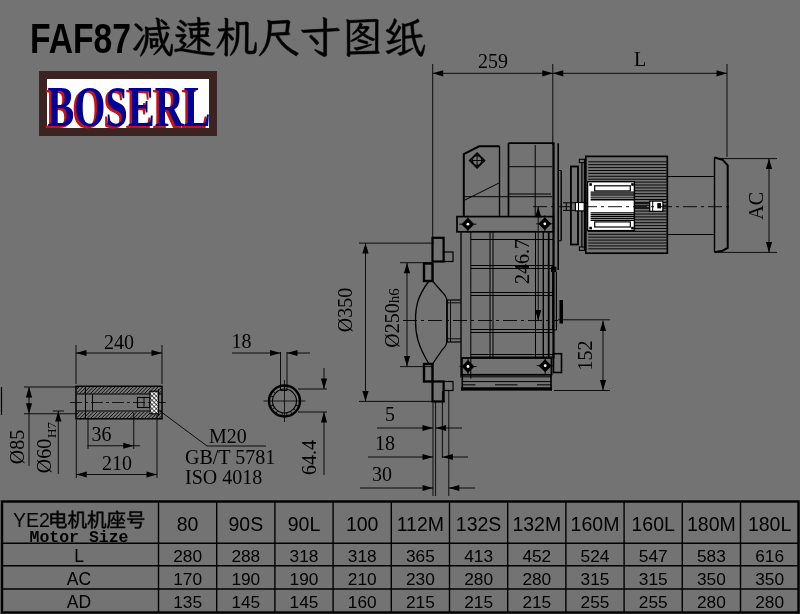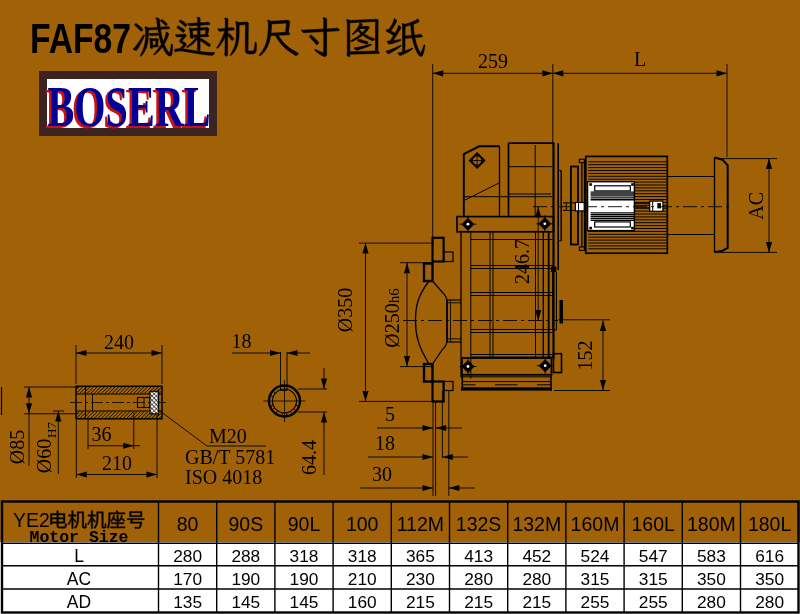--- a/index.html
+++ b/index.html
@@ -1,15 +1,15 @@
 <!DOCTYPE html>
 <html><head><meta charset="utf-8">
 <style>
 html,body{margin:0;padding:0;background:#fff;width:800px;height:614px;overflow:hidden}
-#page{position:relative;width:800px;height:542px;background:#a16207}
+#page{position:relative;width:800px;height:614px;background:#737373}
 </style></head>
 <body>
 <div id="page">
 <svg width="800" height="614" viewBox="0 0 800 614" style="position:absolute;left:0;top:0;filter:blur(0.3px)">
 <defs>
 <clipPath id="cpTop">
           <rect x="77" y="387" width="84" height="6.8"></rect>
         </clipPath>
 <clipPath id="cpBot">
           <rect x="77" y="411.8" width="84" height="6.2"></rect>

